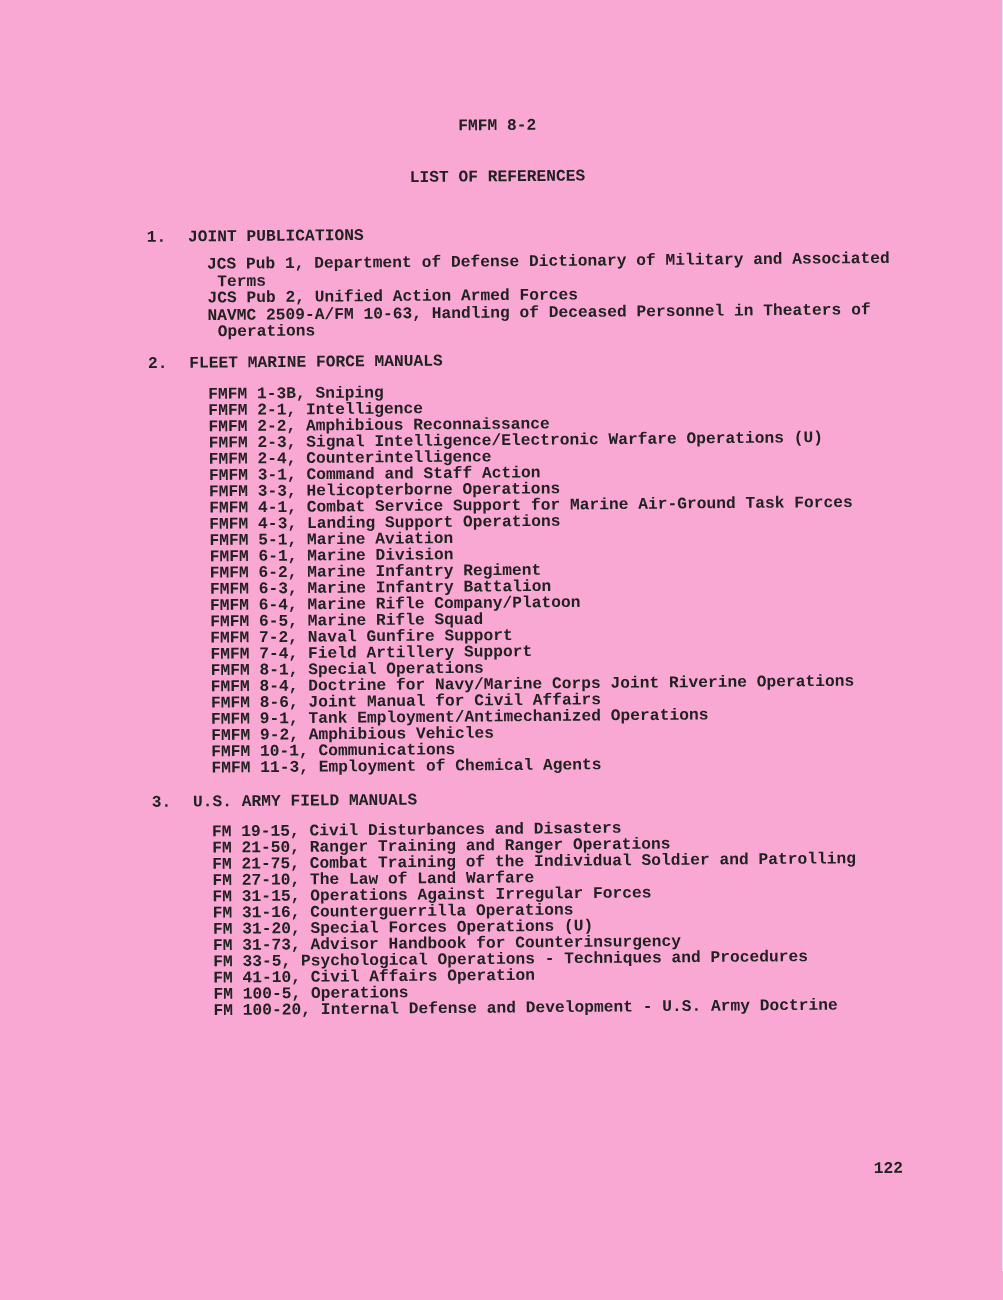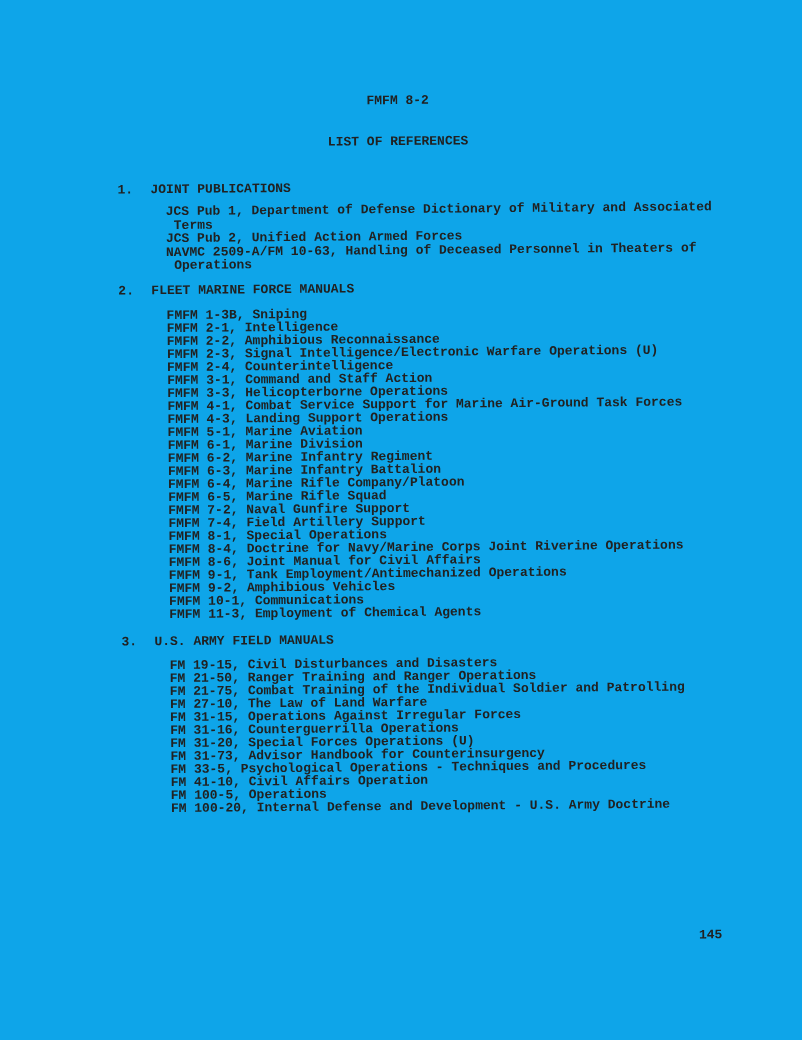--- a/index.html
+++ b/index.html
@@ -7,21 +7,21 @@
     padding: 0;
     background: #ffffff;
     width: 802px;
     height: 1040px;
     overflow: hidden;
   }
   .sheet {
     position: relative;
     width: 802px;
     height: 1040px;
-    background: #0ea5e9;
+    background: #f9a8d4;
     font-family: "Liberation Mono", "DejaVu Sans Mono", monospace;
     font-weight: bold;
     font-size: 13px;
     color: #212121;
   }
   
   .skew {
     position: absolute;
     inset: 0;
     transform: rotate(-0.5deg);
@@ -214,15 +214,15 @@
             </div>
             <div class="entry">
               <div class="entry-line">FM 100-5, Operations</div>
             </div>
             <div class="entry">
               <div class="entry-line">FM 100-20, Internal Defense and Development - U.S. Army Doctrine</div>
             </div>
           </div>
         </div>
       </div>
-    <div class="page-number">145</div>
+    <div class="page-number">122</div>
   </div>
 </div>
 
 </body></html>

